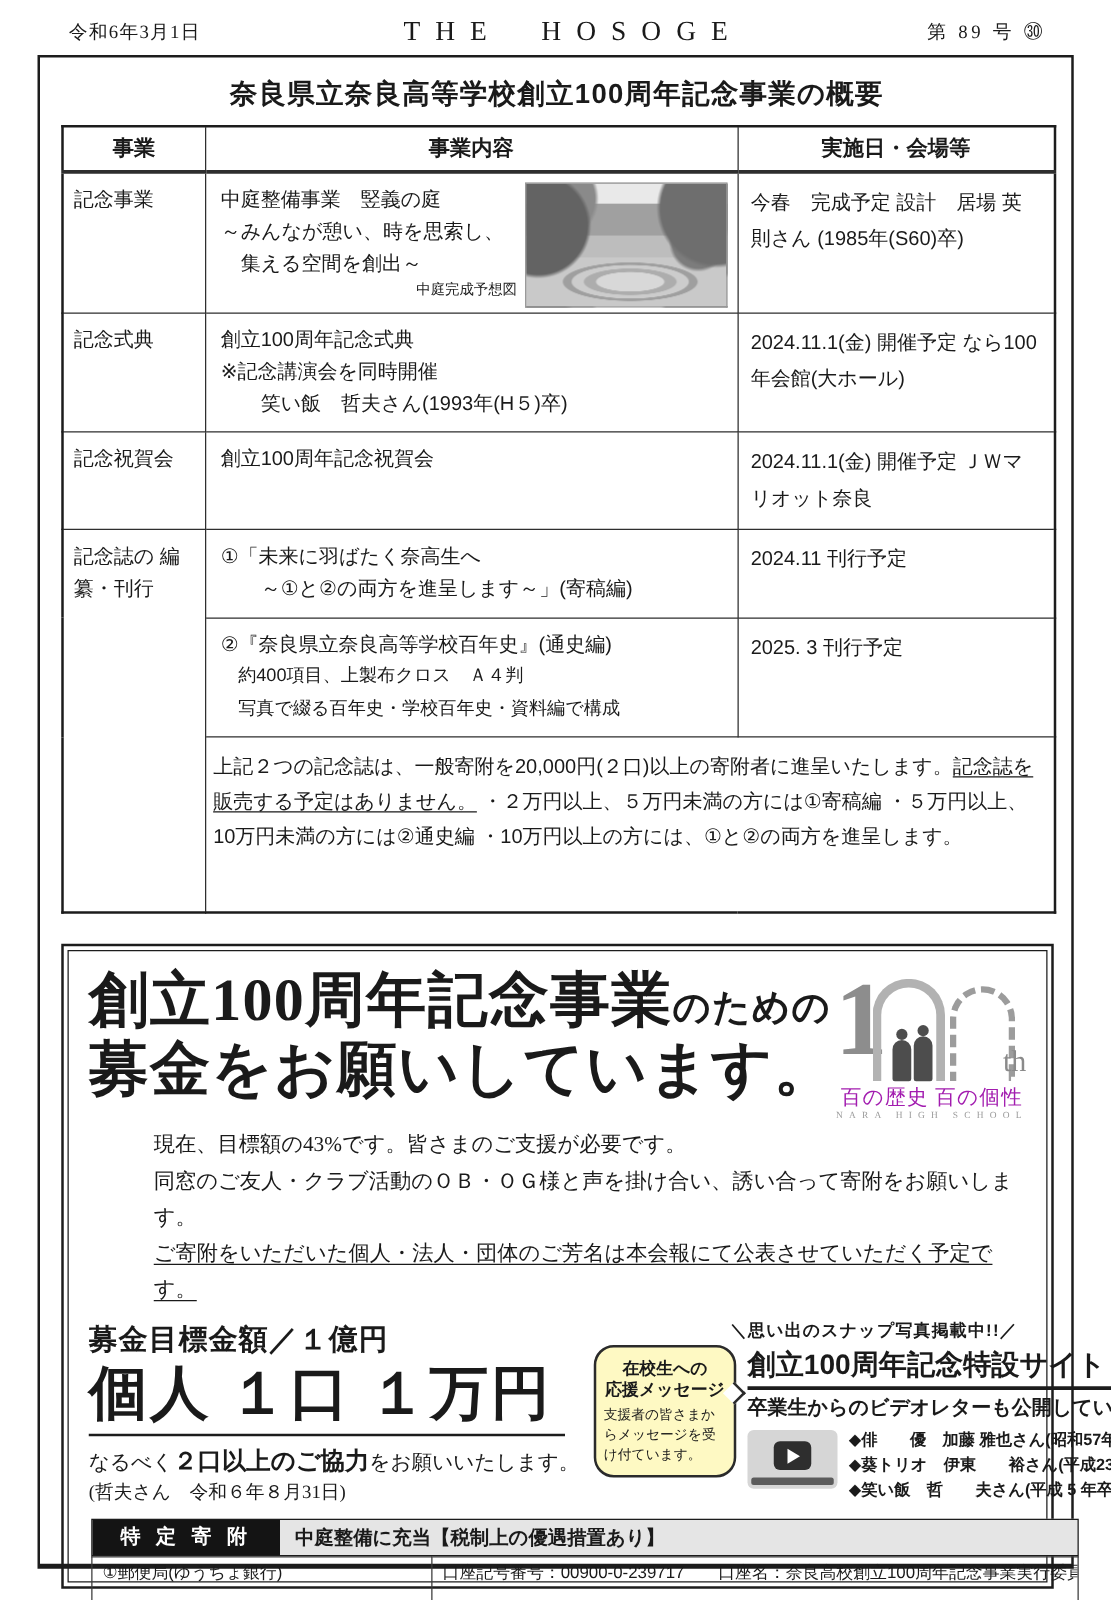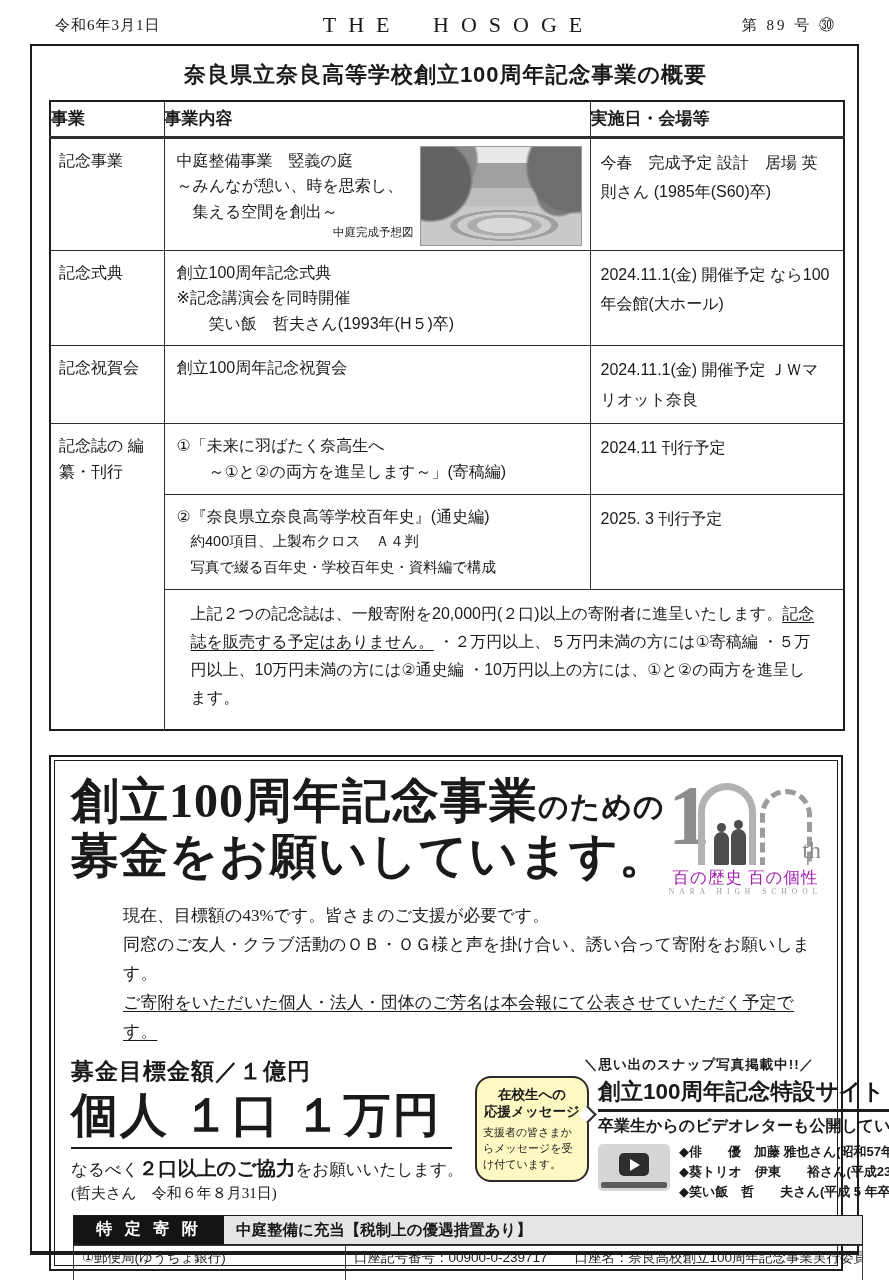--- a/index.html
+++ b/index.html
@@ -18,21 +18,21 @@
   
   .frame { position:absolute; left:30px; top:44px; width:829px; height:1211px;
            border:2px solid #1c1c1c; border-bottom-width:4px; padding:10px 15px; }
 
   .ov-title { font-size:22px; font-weight:bold; letter-spacing:1px; margin:4px 0 10px 2px;text-align:center; }
 
   
   table.ov { border-collapse:collapse; width:794px; margin-left:2px; table-layout:fixed; }
   table.ov th, table.ov td { border:1.5px solid #2e2e2e; font-size:16px; vertical-align:top; }
   table.ov { border:2px solid #1c1c1c; }
-  table.ov th { height:36px; text-align:left; vertical-align:middle; font-size:17px;
+  table.ov th { height:36px; text-align:center; vertical-align:middle; font-size:17px;
                 border-bottom:3px solid #2e2e2e; font-weight:bold; }
   .col-p { width:114px; } .col-c { width:426px; } .col-s { width:254px; }
   td.proj { padding:9px 8px; line-height:1.6; }
   td.cont { padding:9px 12px; line-height:1.6; position:relative; }
   td.sched { padding:9px 10px; line-height:1.85; }
   .r1 td { height:113px; } .r2 td { height:92px; } .r3 td { height:62px;margin-left:29px; }
   .r4a td { height:64px; } .r4b td { height:92px; } .r4c td { height:140px; }
   .cont .sub { display:block; }
   .small-ln { font-size:14.5px; padding-left:14px; line-height:1.75; }
 
@@ -41,21 +41,21 @@
            background:
              radial-gradient(ellipse 70px 20px at 52% 80%, #d8d8d8 0 38%, #adadad 40% 52%, #cccccc 54% 66%, #9f9f9f 68% 76%, rgba(0,0,0,0) 78%),
              radial-gradient(circle at 6% 34%, #636363 0 24%, rgba(0,0,0,0) 26%),
              radial-gradient(circle at 14% 12%, #8a8a8a 0 20%, rgba(0,0,0,0) 22%),
              radial-gradient(circle at 95% 20%, #6e6e6e 0 26%, rgba(0,0,0,0) 28%),
              radial-gradient(circle at 86% 48%, #7c7c7c 0 14%, rgba(0,0,0,0) 16%),
              linear-gradient(#e9e9e9 0 16%, #a0a0a0 16% 42%, #bdbdbd 42% 60%, #c9c9c9 60% 100%);
            border:1px solid #9a9a9a; }
   .photo-cap { position:absolute; right:176px; bottom:8px; font-size:11.5px; color:#222; }
 
-  td.note { padding:10px 26px; line-height:1.75; font-size:16.5px; }
+  td.note { padding:10px 6px; line-height:1.75; font-size:16.5px; }
   .u { text-decoration:underline; text-underline-offset:3px; }
 
   
   .don-outer { margin-top:24px; margin-left:2px; width:794px; border:2px solid #1c1c1c; padding:3px; }
   .don-inner { border:1.5px solid #1c1c1c; padding:12px 16px 12px; height:506px; }
 
   .d-head { display:flex; justify-content:space-between; }
   .d-title { font-family:"Liberation Serif","DejaVu Serif",serif; font-weight:bold; line-height:1.15;
              letter-spacing:1px; white-space:nowrap; }
   .d-big { font-size:48px; } .d-sm { font-size:30px; }

